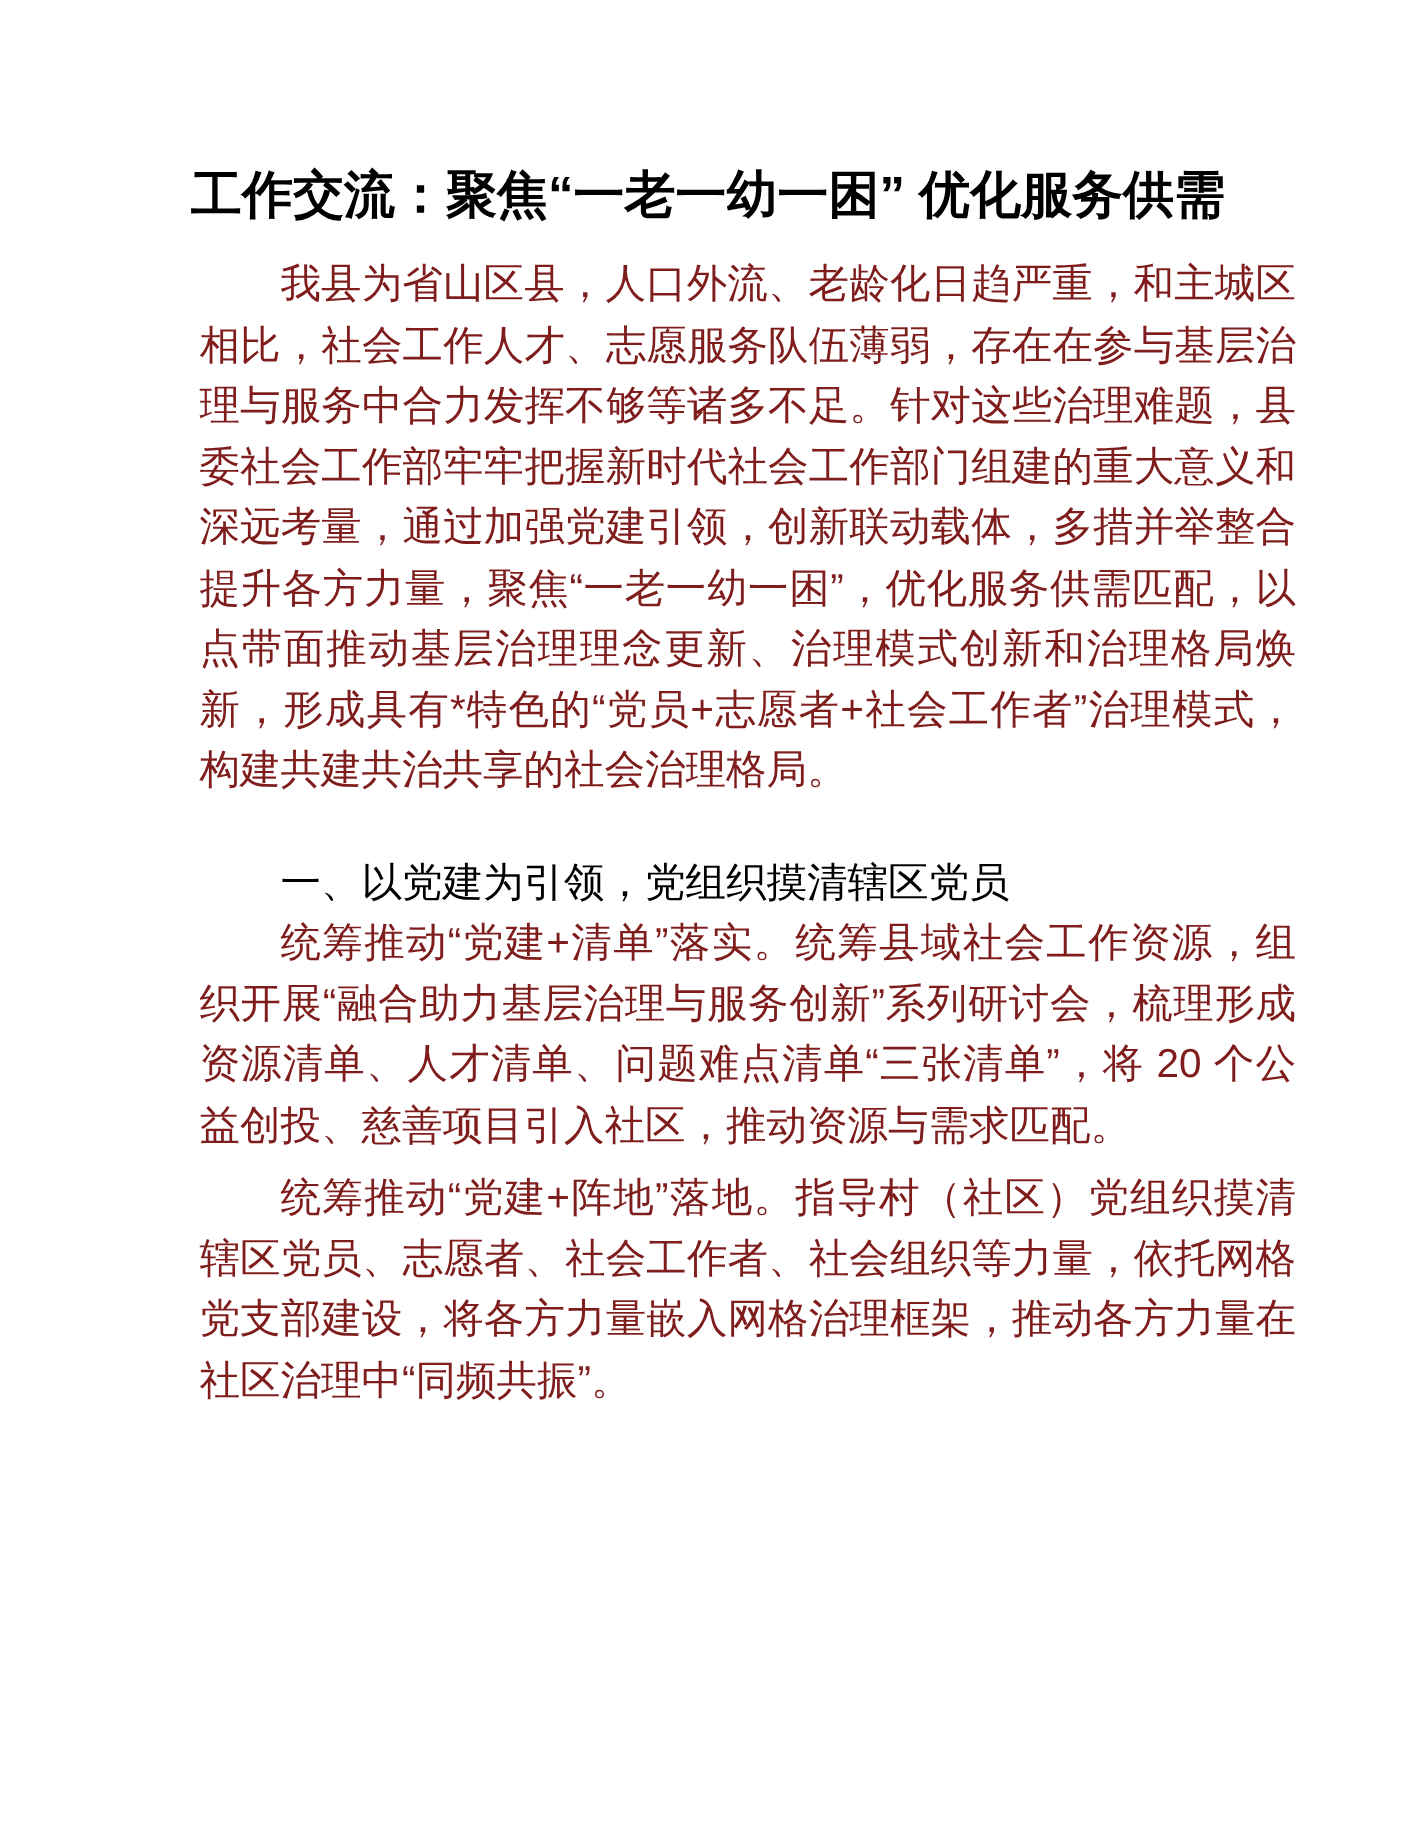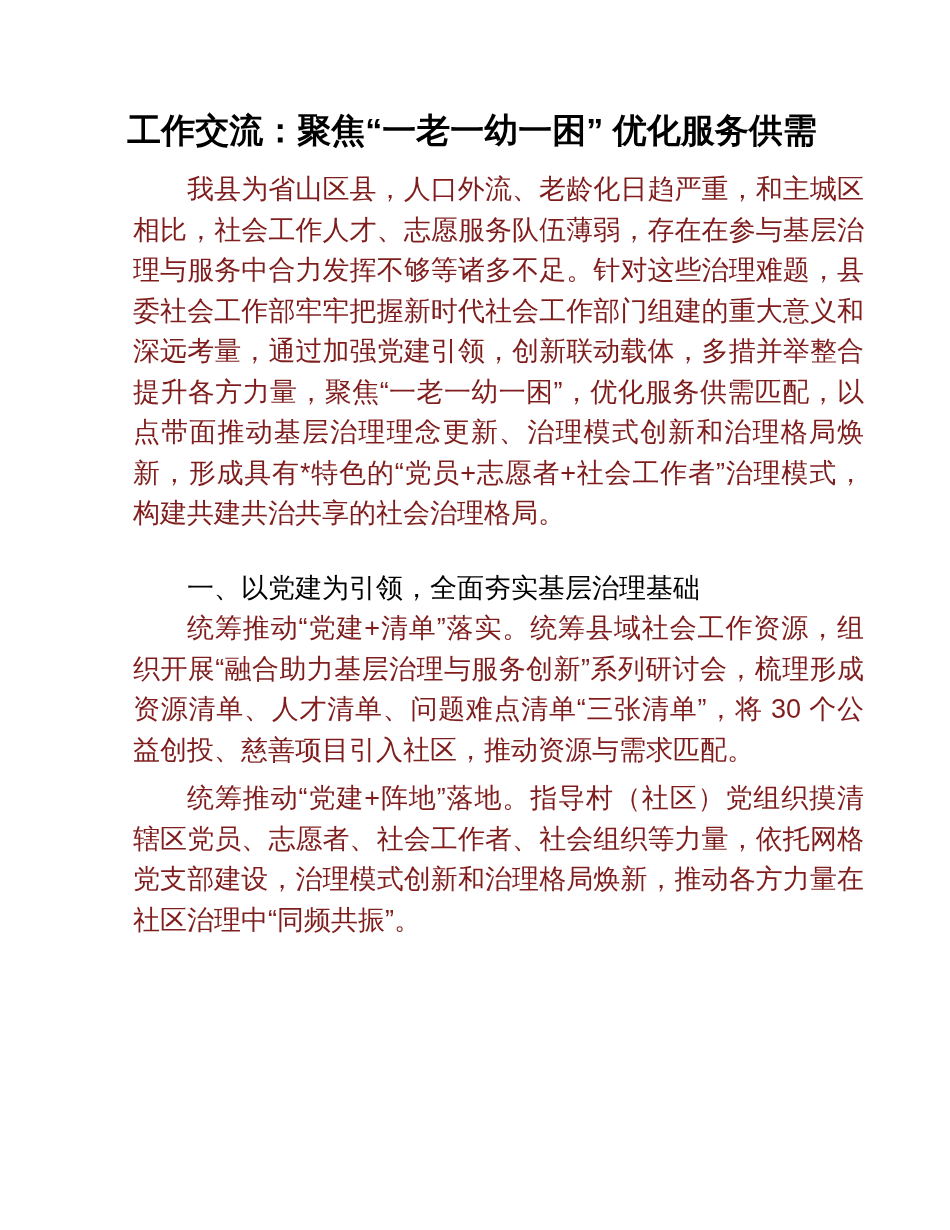--- a/index.html
+++ b/index.html
@@ -56,19 +56,19 @@
 <body>
 
 <main class="page">
 
   <h1 class="doc-title">
     <span class="title-line">工作交流：聚焦“一老一幼一困” 优化服务供需</span>
   </h1>
 
   <p class="body-para">我县为省山区县，人口外流、老龄化日趋严重，和主城区相比，社会工作人才、志愿服务队伍薄弱，存在在参与基层治理与服务中合力发挥不够等诸多不足。针对这些治理难题，县委社会工作部牢牢把握新时代社会工作部门组建的重大意义和深远考量，通过加强党建引领，创新联动载体，多措并举整合提升各方力量，聚焦“一老一幼一困”，优化服务供需匹配，以点带面推动基层治理理念更新、治理模式创新和治理格局焕新，形成具有*特色的“党员+志愿者+社会工作者”治理模式，构建共建共治共享的社会治理格局。</p>
 
-  <h2 class="section-heading">一、以党建为引领，全面夯实基层治理基础</h2>
+  <h2 class="section-heading">一、以党建为引领，党组织摸清辖区党员</h2>
 
-  <p class="body-para">统筹推动“党建+清单”落实。统筹县域社会工作资源，组织开展“融合助力基层治理与服务创新”系列研讨会，梳理形成资源清单、人才清单、问题难点清单“三张清单”，将 30 个公益创投、慈善项目引入社区，推动资源与需求匹配。</p>
+  <p class="body-para">统筹推动“党建+清单”落实。统筹县域社会工作资源，组织开展“融合助力基层治理与服务创新”系列研讨会，梳理形成资源清单、人才清单、问题难点清单“三张清单”，将 20 个公益创投、慈善项目引入社区，推动资源与需求匹配。</p>
 
-  <p class="body-para">统筹推动“党建+阵地”落地。指导村（社区）党组织摸清辖区党员、志愿者、社会工作者、社会组织等力量，依托网格党支部建设，治理模式创新和治理格局焕新，推动各方力量在社区治理中“同频共振”。</p>
+  <p class="body-para">统筹推动“党建+阵地”落地。指导村（社区）党组织摸清辖区党员、志愿者、社会工作者、社会组织等力量，依托网格党支部建设，将各方力量嵌入网格治理框架，推动各方力量在社区治理中“同频共振”。</p>
 
 </main>
 
 </body></html>

